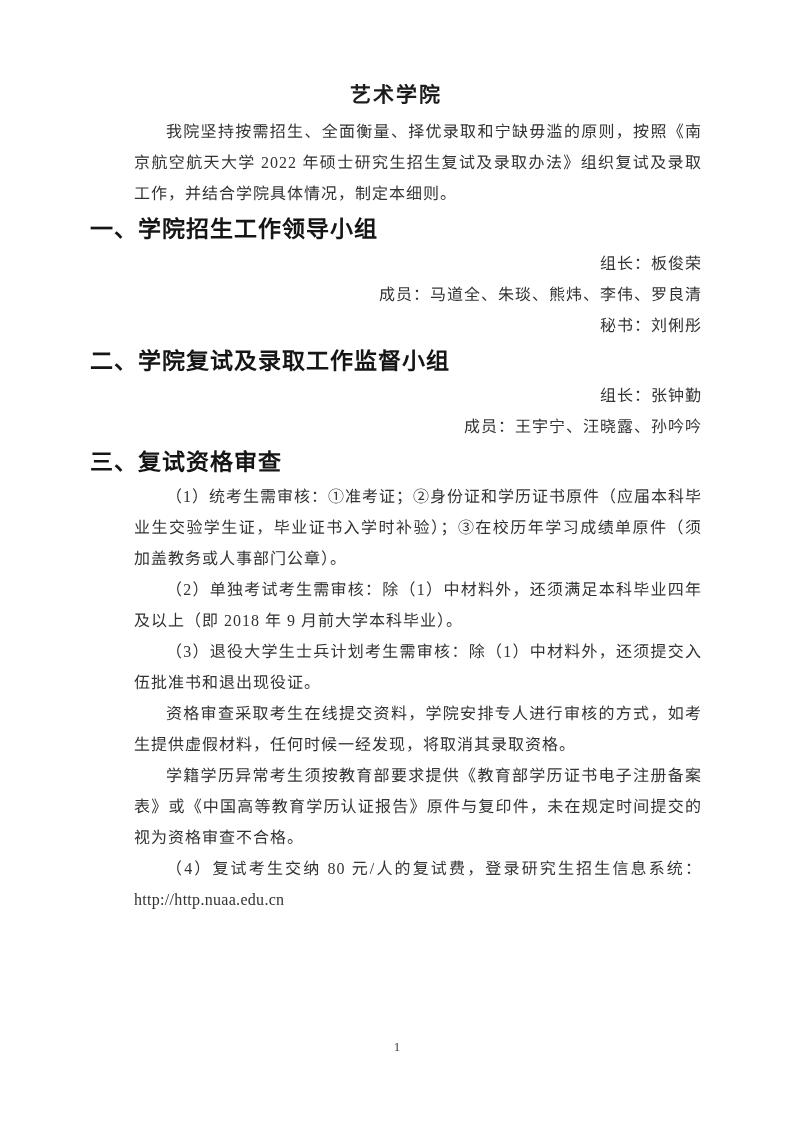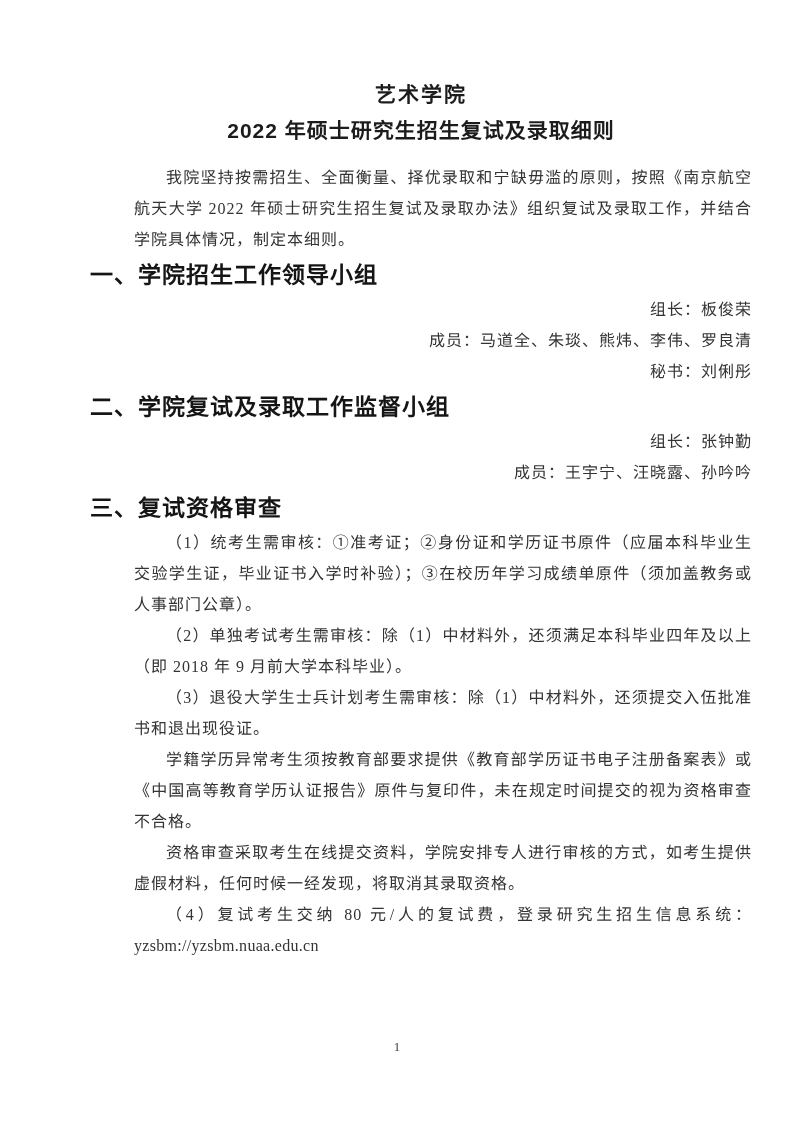--- a/index.html
+++ b/index.html
@@ -7,21 +7,21 @@
     padding: 0;
     background: #ffffff;
   }
   .page {
     position: relative;
     width: 794px;
     height: 1123px;
     margin: 0 auto;
     background: #ffffff;
     box-sizing: border-box;
-    padding: 80px 42px 0 90px;
+    padding: 80px 92px 0 90px;
     overflow: hidden;
     font-family: "Liberation Serif", "DejaVu Serif", serif;
     color: #333333;
   }
   .doc-title {
     font-family: "Liberation Sans", "DejaVu Sans", sans-serif;
     font-weight: bold;
     font-size: 21px;
     line-height: 30px;
     letter-spacing: 2px;
@@ -78,36 +78,35 @@
     line-height: 18px;
     color: #444444;
   }
 </style>
 </head>
 <body>
 
 <div class="page">
 
   <h1 class="doc-title">艺术学院</h1>
-  <h2 class="doc-subtitle">2022 年硕士研究生招生复试及录取细则</h2>
 
   <p class="body indent">我院坚持按需招生、全面衡量、择优录取和宁缺毋滥的原则，按照《南京航空航天大学 2022 年硕士研究生招生复试及录取办法》组织复试及录取工作，并结合学院具体情况，制定本细则。</p>
 
   <h3 class="sec-heading">一、学院招生工作领导小组</h3>
   <p class="body member">组长：板俊荣</p>
   <p class="body member">成员：马道全、朱琰、熊炜、李伟、罗良清</p>
   <p class="body member">秘书：刘俐彤</p>
 
   <h3 class="sec-heading">二、学院复试及录取工作监督小组</h3>
   <p class="body member">组长：张钟勤</p>
   <p class="body member">成员：王宇宁、汪晓露、孙吟吟</p>
 
   <h3 class="sec-heading">三、复试资格审查</h3>
   <p class="body indent">（1）统考生需审核：①准考证；②身份证和学历证书原件（应届本科毕业生交验学生证，毕业证书入学时补验）；③在校历年学习成绩单原件（须加盖教务或人事部门公章）。</p>
   <p class="body indent">（2）单独考试考生需审核：除（1）中材料外，还须满足本科毕业四年及以上（即 2018 年 9 月前大学本科毕业）。</p>
   <p class="body indent">（3）退役大学生士兵计划考生需审核：除（1）中材料外，还须提交入伍批准书和退出现役证。</p>
+  <p class="body indent">资格审查采取考生在线提交资料，学院安排专人进行审核的方式，如考生提供虚假材料，任何时候一经发现，将取消其录取资格。</p>
   <p class="body indent">学籍学历异常考生须按教育部要求提供《教育部学历证书电子注册备案表》或《中国高等教育学历认证报告》原件与复印件，未在规定时间提交的视为资格审查不合格。</p>
-  <p class="body indent">资格审查采取考生在线提交资料，学院安排专人进行审核的方式，如考生提供虚假材料，任何时候一经发现，将取消其录取资格。</p>
-  <p class="body indent"><span>（4）复试考生交纳 80 元/人的复试费，登录研究生招生信息系统：</span><span class="url">yzsbm://yzsbm.nuaa.edu.cn</span></p>
+  <p class="body indent"><span>（4）复试考生交纳 80 元/人的复试费，登录研究生招生信息系统：</span><span class="url">http://http.nuaa.edu.cn</span></p>
 
   <div class="page-number">1</div>
 
 </div>
 
 </body></html>

